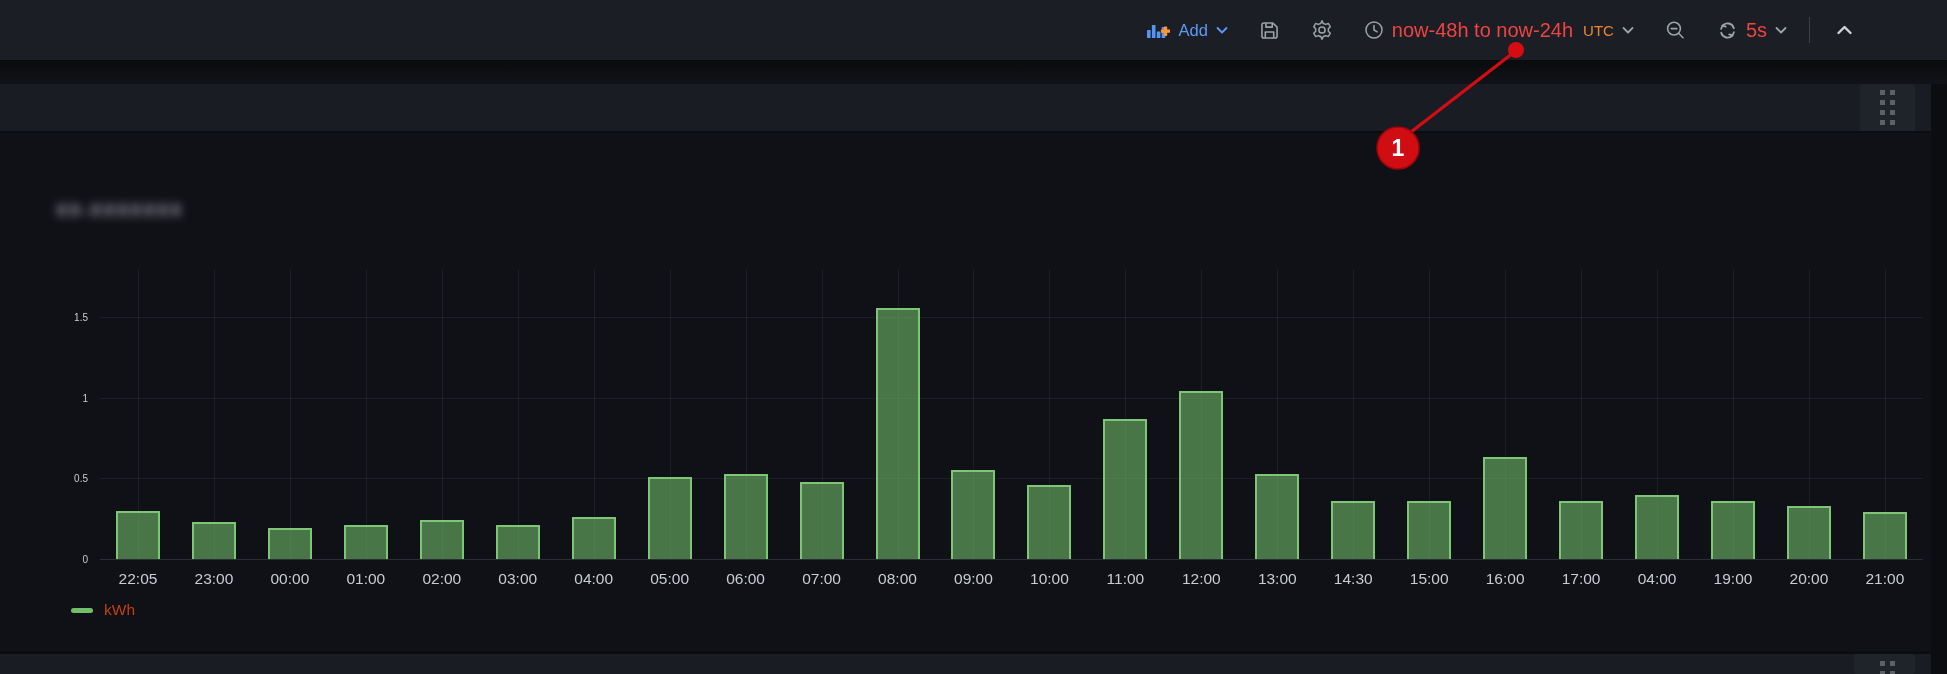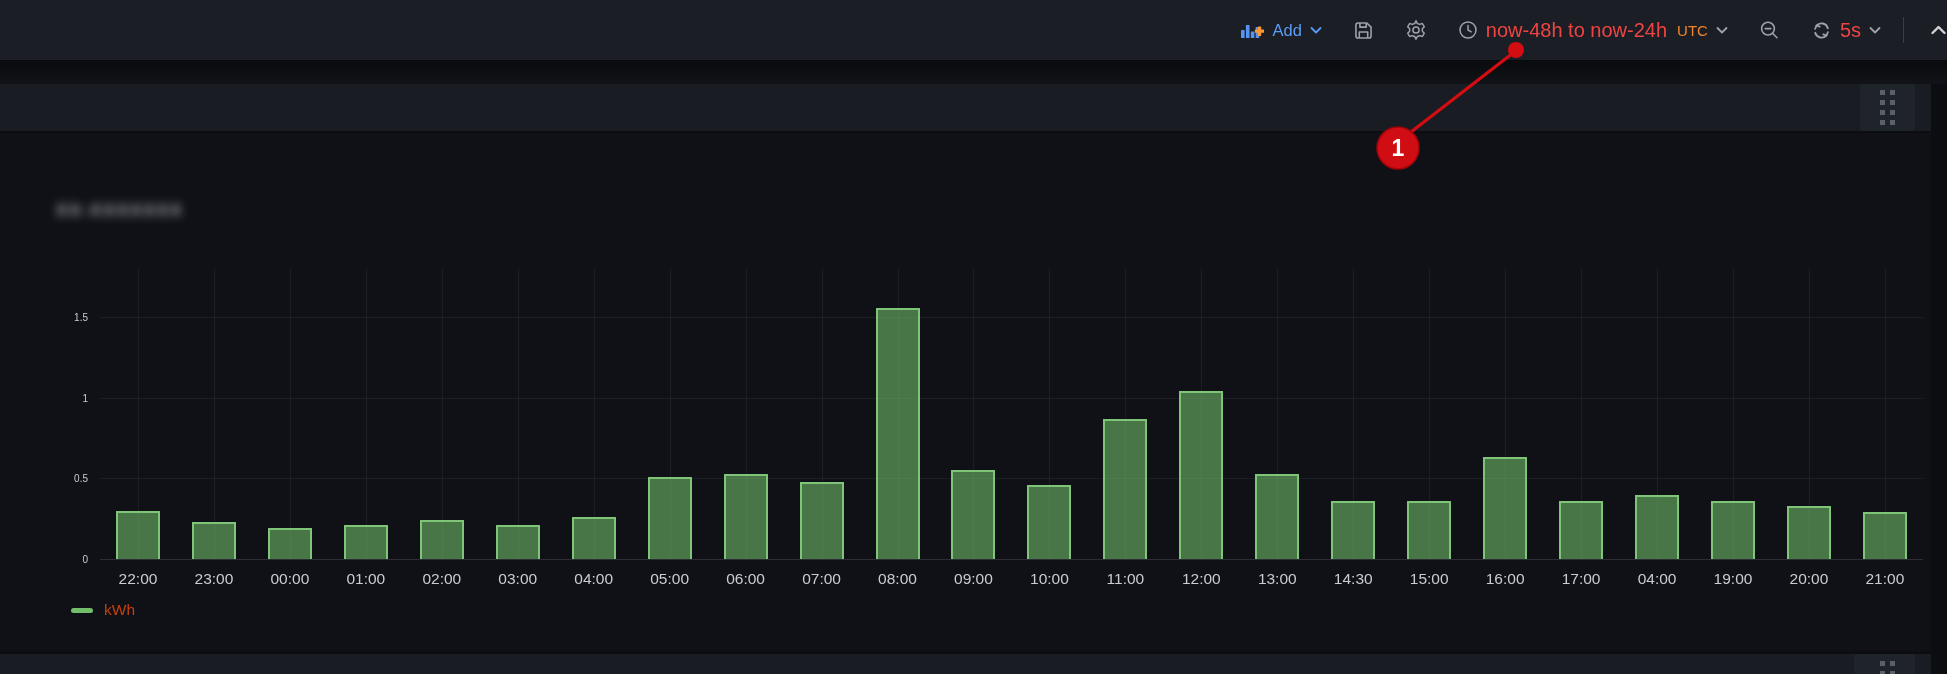--- a/index.html
+++ b/index.html
@@ -8,20 +8,21 @@
     position:relative; width:1947px; height:674px; overflow:hidden;
     background:#0c0d10;
     font-family:"Liberation Sans", sans-serif;
   }
 
   
   .toolbar {
     position:absolute; top:0; left:0; width:1947px; height:61px;
     background:#1b1e24; border-bottom:1px solid #08090b;
     display:flex; align-items:center; justify-content:flex-end;
+    padding-right:94px;
   }
   .tb-group { display:flex; align-items:center; gap:8px; color:#9da3ab; cursor:pointer; }
   .tb-group + .tb-group { margin-left:31px; }
   .tb-text { font-size:20px; color:#ef4444; white-space:nowrap; }
   .add-label { font-size:16.5px; font-weight:500; color:#5b9bf7; }
   .utc { font-size:15px; font-weight:500; color:#f0852e; margin-left:2px; }
   .tb-divider { width:1px; height:26px; background:#3a3e46; margin-left:22px; }
   .caret-up { margin-left:26px; }
   svg.ic { display:block; }
 
@@ -278,21 +279,21 @@
             <div class="bar" style="height: 53px;"></div>
           </div>
           <div class="slot">
             <div class="vline"></div>
             <div class="bar" style="height: 47px;"></div>
           </div>
         </div>
     </div>
 
     <div class="xaxis">
-        <div class="xlab">22:00</div>
+        <div class="xlab">22:05</div>
         <div class="xlab">23:00</div>
         <div class="xlab">00:00</div>
         <div class="xlab">01:00</div>
         <div class="xlab">02:00</div>
         <div class="xlab">03:00</div>
         <div class="xlab">04:00</div>
         <div class="xlab">05:00</div>
         <div class="xlab">06:00</div>
         <div class="xlab">07:00</div>
         <div class="xlab">08:00</div>

